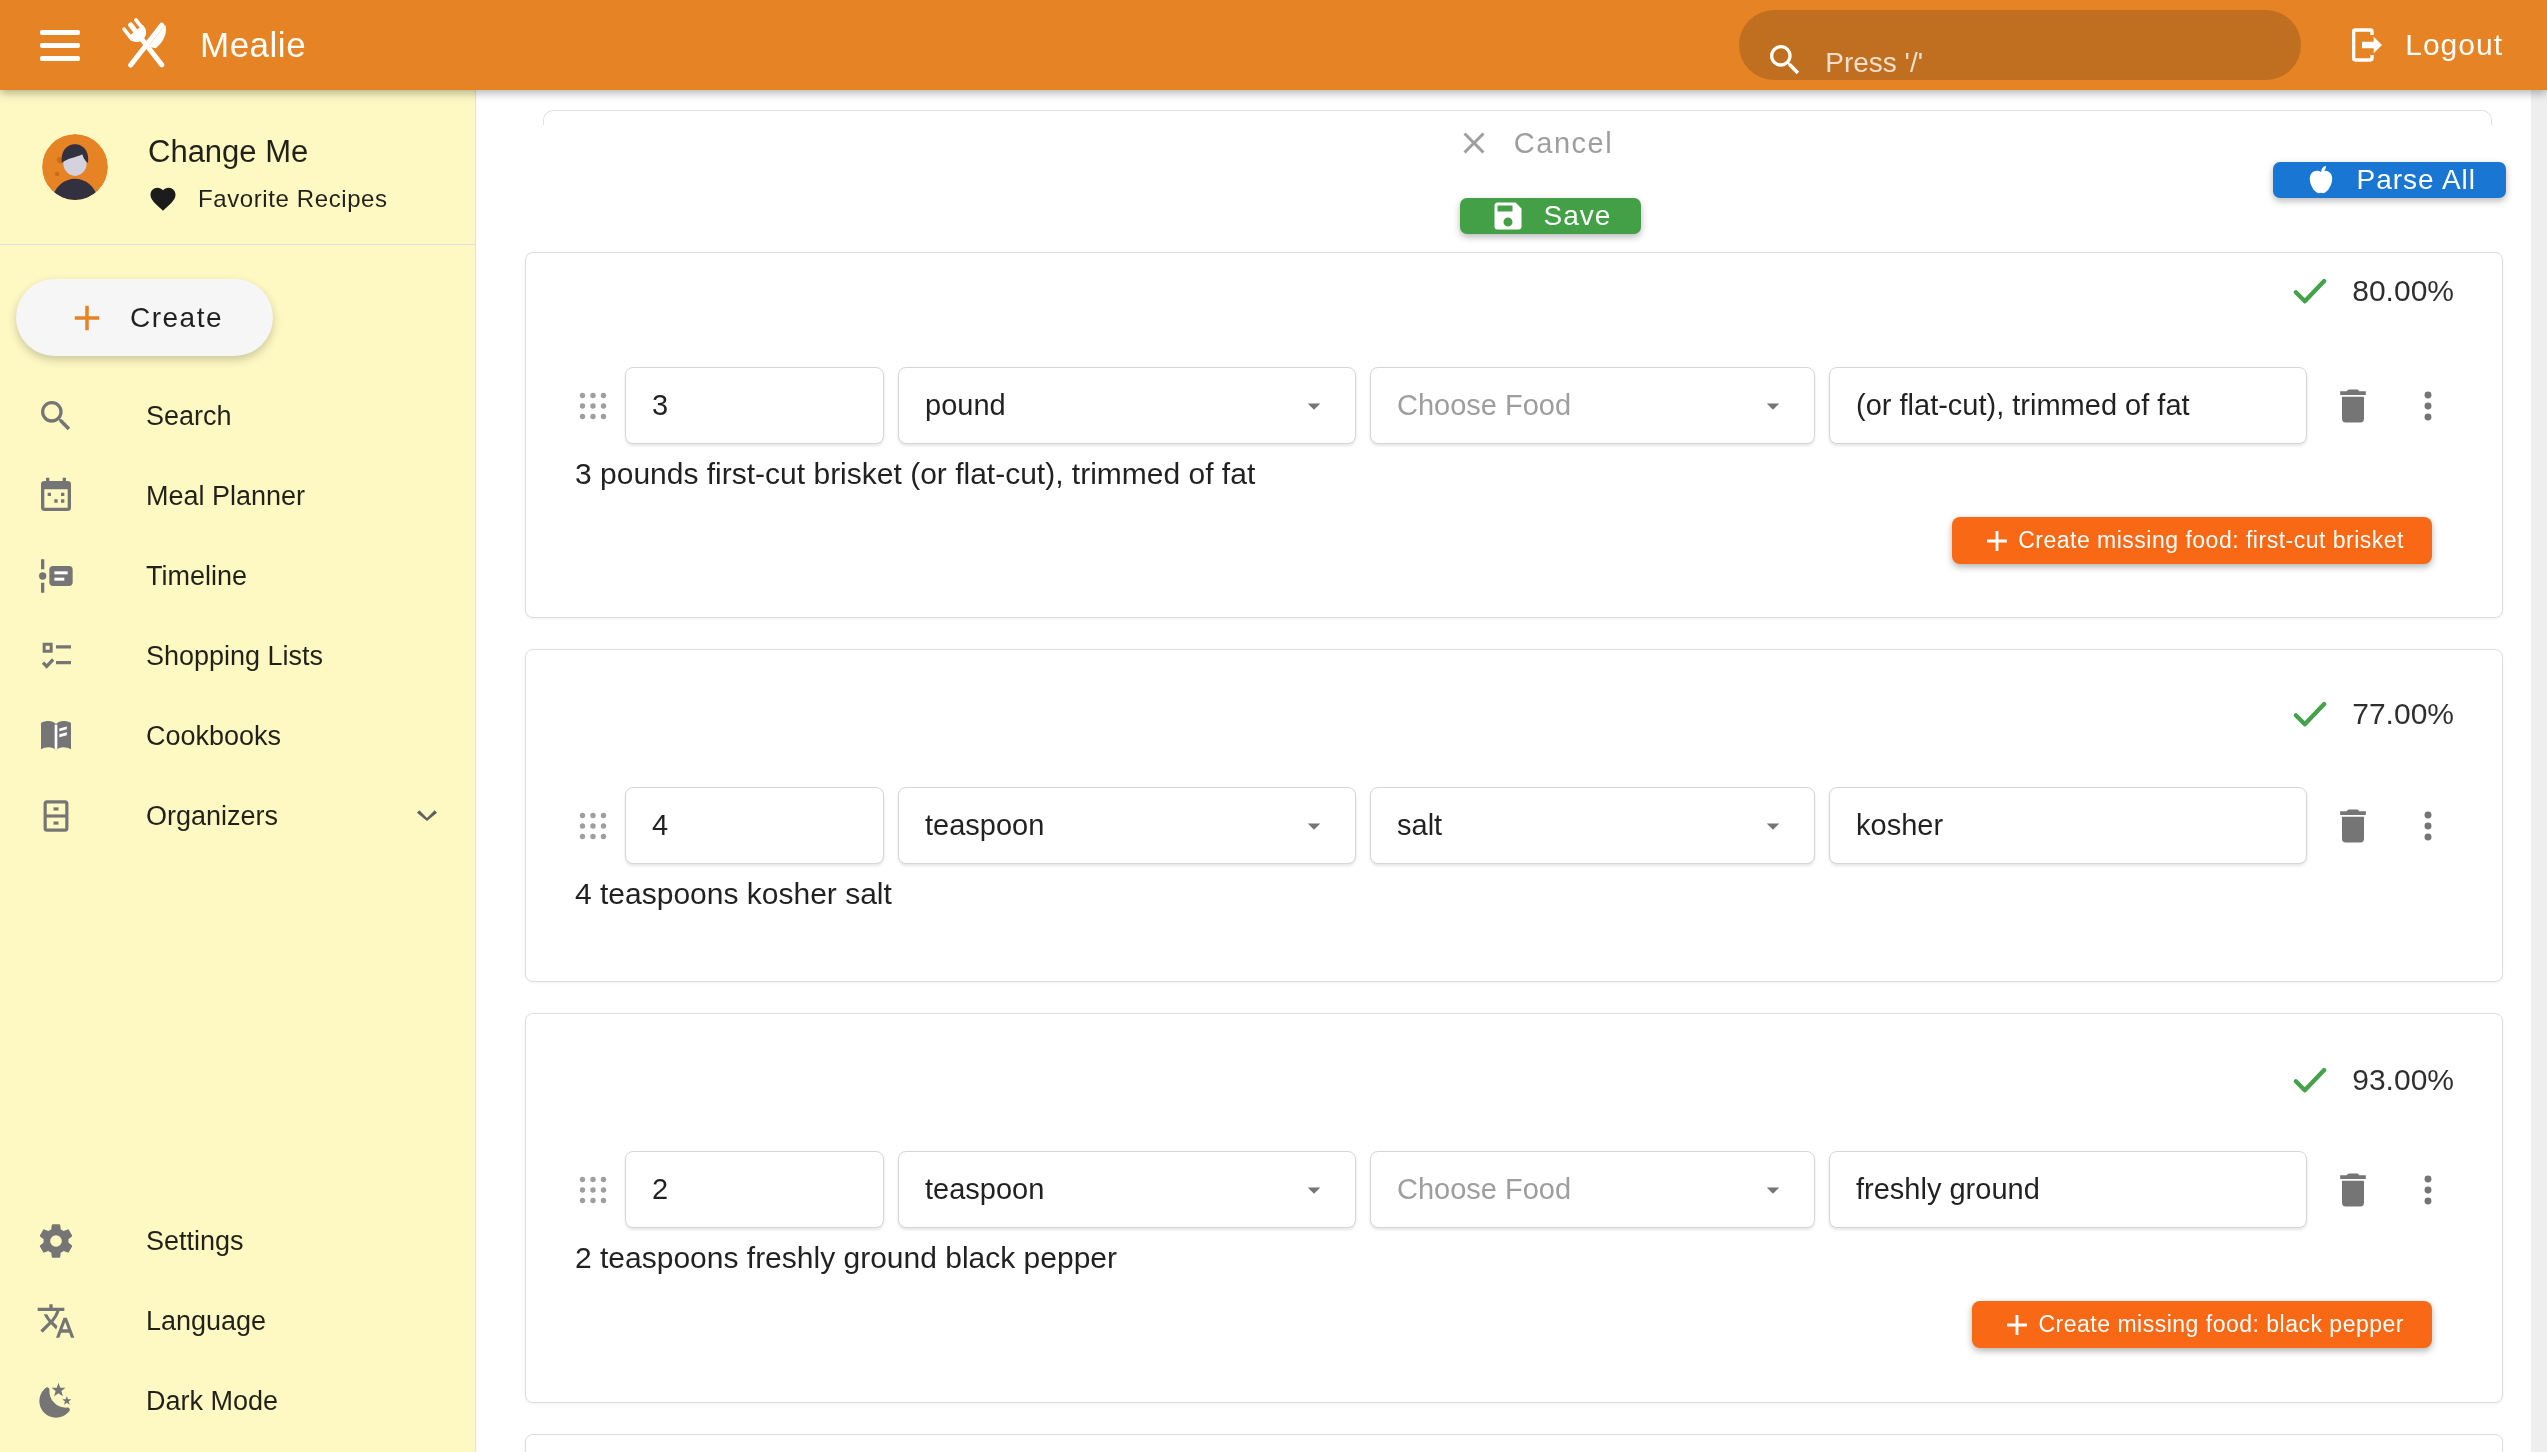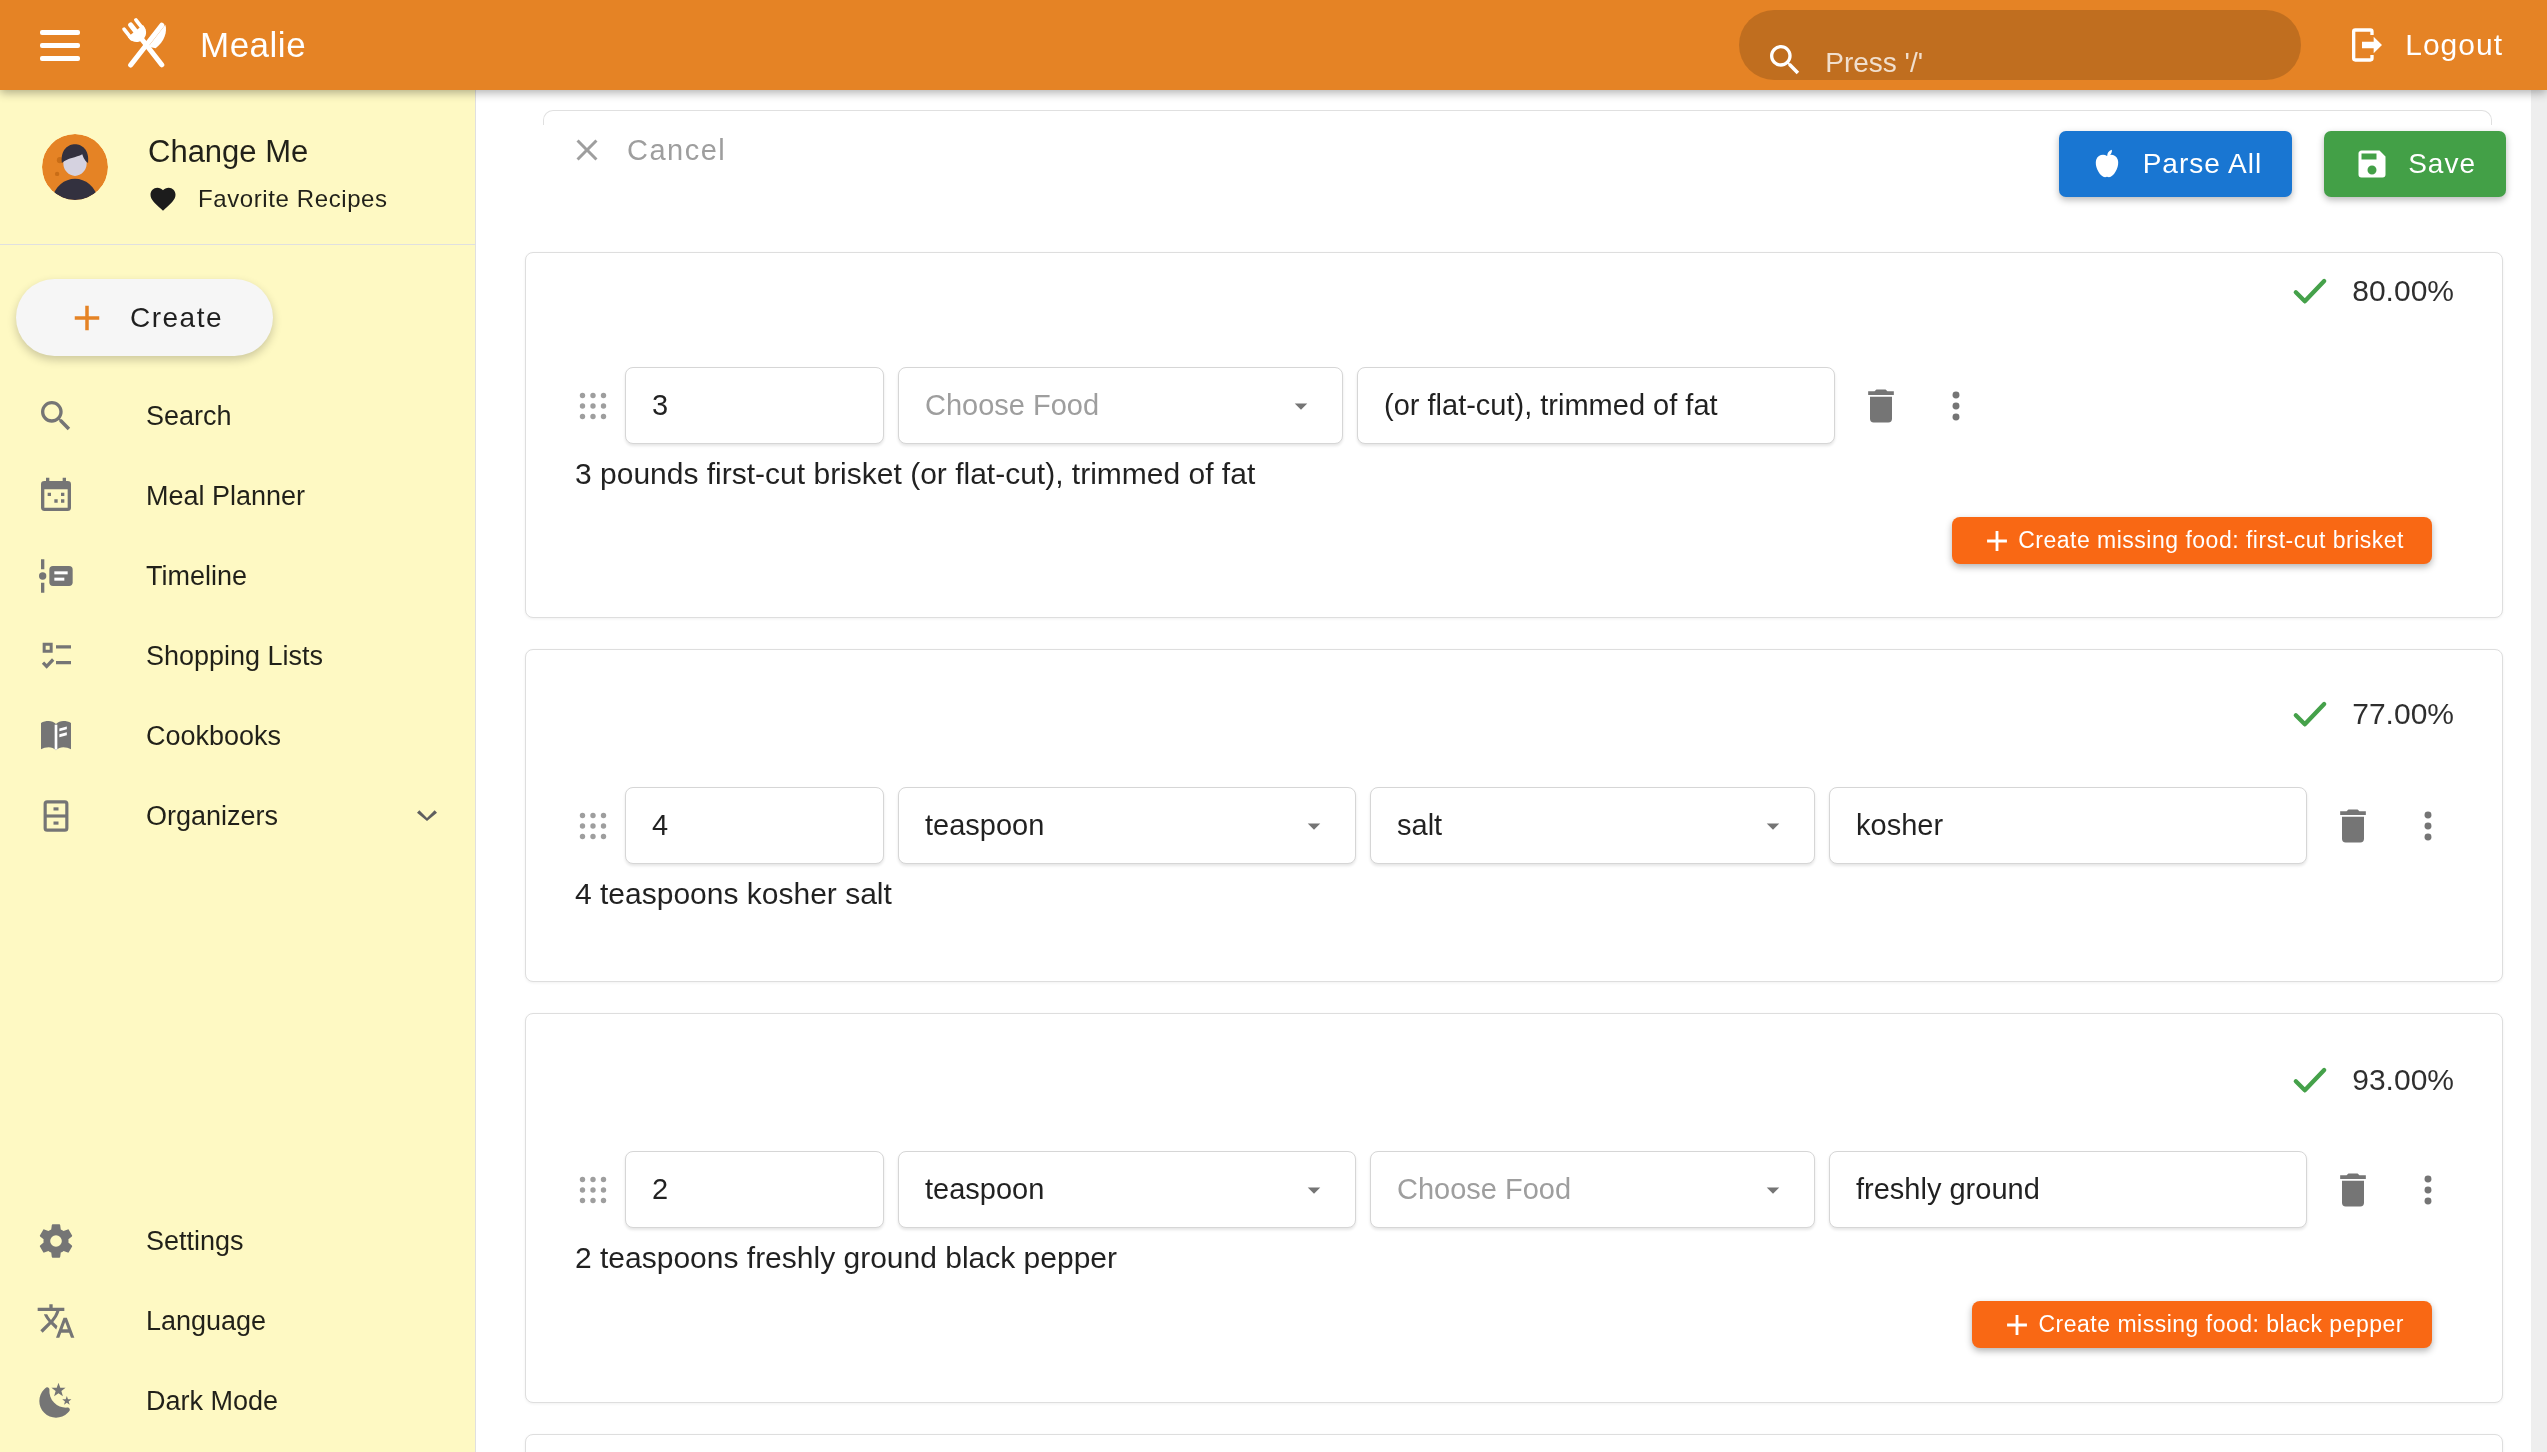--- a/index.html
+++ b/index.html
@@ -51,21 +51,21 @@
   .menu-item{height:80px;display:flex;align-items:center;padding-left:36px;position:relative;cursor:pointer;}
   .menu-item .m-icon{width:40px;height:40px;color:#757575;flex:none;}
   .menu-label{margin-left:70px;font-size:27px;color:rgba(0,0,0,.87);}
   .menu-item .chevron{position:absolute;right:28px;width:40px;height:40px;color:#5f5f5f;}
   .sidebar-footer{position:absolute;bottom:12px;left:0;right:0;}
 
   
   .main{position:absolute;top:90px;left:477px;right:0;bottom:0;overflow:hidden;background:#fff;}
   .scroll-track{position:absolute;top:0;right:0;bottom:0;width:16px;background:#eeeeee;}
   .top-rule{position:absolute;top:20px;left:66px;right:55px;height:14px;border:1px solid #e0e0e0;border-bottom:none;border-radius:10px 10px 0 0;}
-  .toolbar{position:absolute;top:41px;left:86px;right:41px;height:66px;display:flex;align-items:flex-start;}
+  .toolbar{position:absolute;top:34px;left:86px;right:41px;height:66px;display:flex;align-items:center;flex-direction:column;}
   .cancel-btn{display:flex;align-items:center;gap:22px;background:none;border:none;color:#9e9e9e;font-size:29px;font-weight:500;letter-spacing:1.5px;}
   .cancel-btn svg{width:36px;height:36px;}
   .btn{height:66px;border:none;border-radius:7px;color:#fff;display:inline-flex;align-items:center;gap:18px;padding:0 30px;font-size:28px;font-weight:500;letter-spacing:1px;box-shadow:0 3px 7px rgba(0,0,0,.28);}
   .btn svg{width:36px;height:36px;}
   .btn-parse{background:#1976D2;margin-left:auto;}
   .btn-save{background:#43A047;margin-left:32px;}
 
   
   .cards{position:absolute;top:162px;left:48px;right:44px;}
   .card{position:relative;background:#fff;border:1px solid #dedede;border-radius:8px;box-shadow:0 1px 3px rgba(0,0,0,.06);margin-bottom:31px;}
@@ -304,20 +304,26 @@
               <circle cx="19" cy="5" r="1.8"></circle>
               <circle cx="5" cy="12" r="1.8"></circle>
               <circle cx="12" cy="12" r="1.8"></circle>
               <circle cx="19" cy="12" r="1.8"></circle>
               <circle cx="5" cy="19" r="1.8"></circle>
               <circle cx="12" cy="19" r="1.8"></circle>
               <circle cx="19" cy="19" r="1.8"></circle>
             </svg>
         </button>
         <input class="field f-qty" type="text" value="3" style="">
+        <div class="field f-unit">
+          <span>pound</span>
+          <svg class="select-arrow" viewBox="0 0 24 24" fill="currentColor">
+              <path d="M7,10L12,15L17,10H7Z"></path>
+            </svg>
+        </div>
         <div class="field f-food">
           <span class="ph">Choose Food</span>
           <svg class="select-arrow" viewBox="0 0 24 24" fill="currentColor">
               <path d="M7,10L12,15L17,10H7Z"></path>
             </svg>
         </div>
         <input class="field f-note" type="text" value="(or flat-cut), trimmed of fat" style="">
         <button class="icon-btn trash-btn">
           <svg viewBox="0 0 24 24" fill="currentColor">
               <path d="M19,4H15.5L14.5,3H9.5L8.5,4H5V6H19V4M6,19A2,2 0 0,0 8,21H16A2,2 0 0,0 18,19V7H6V19Z"></path>

